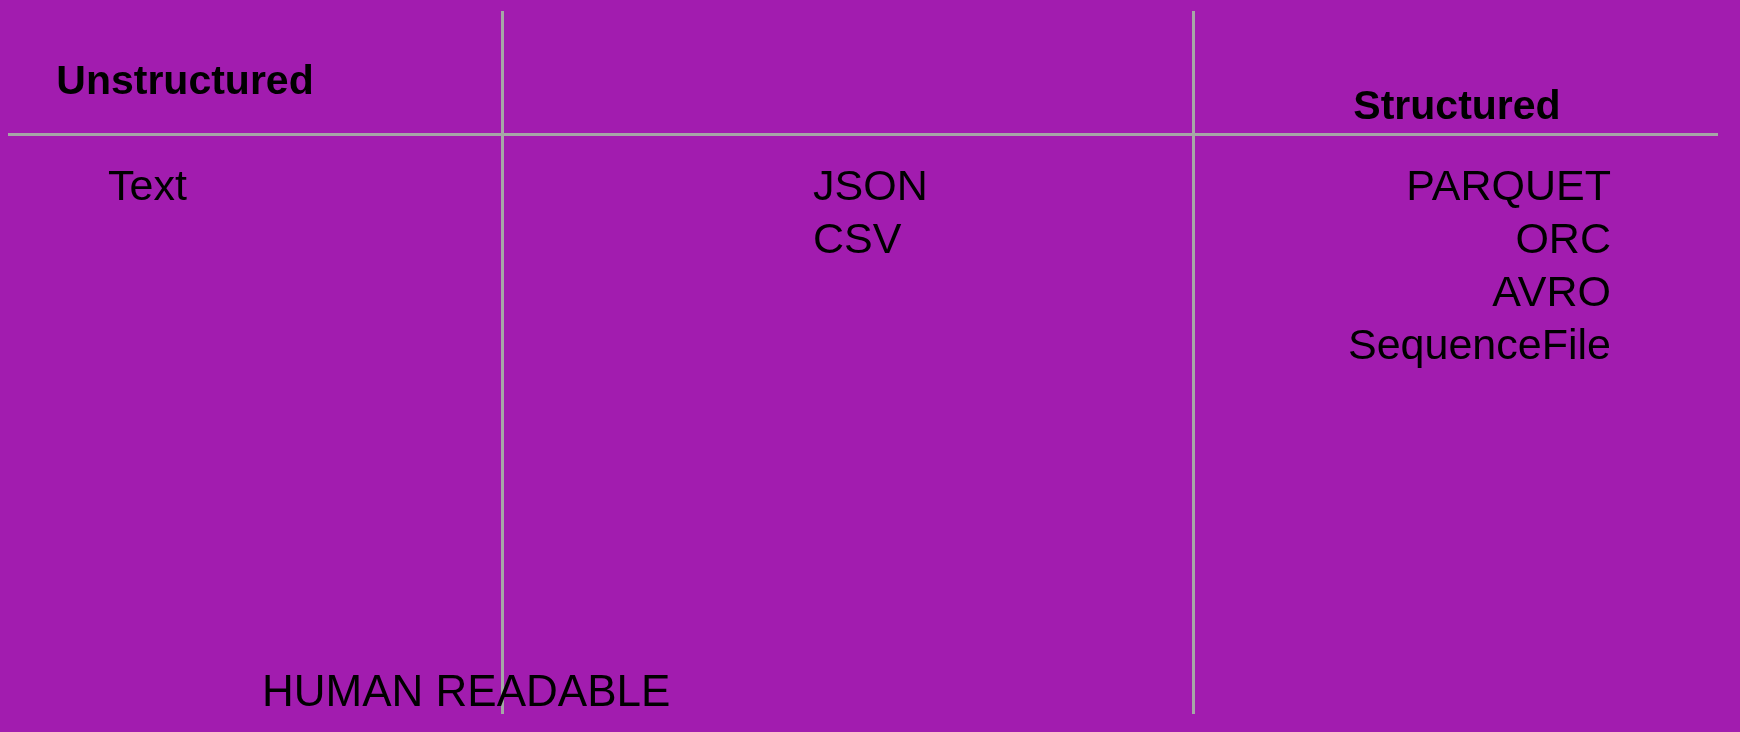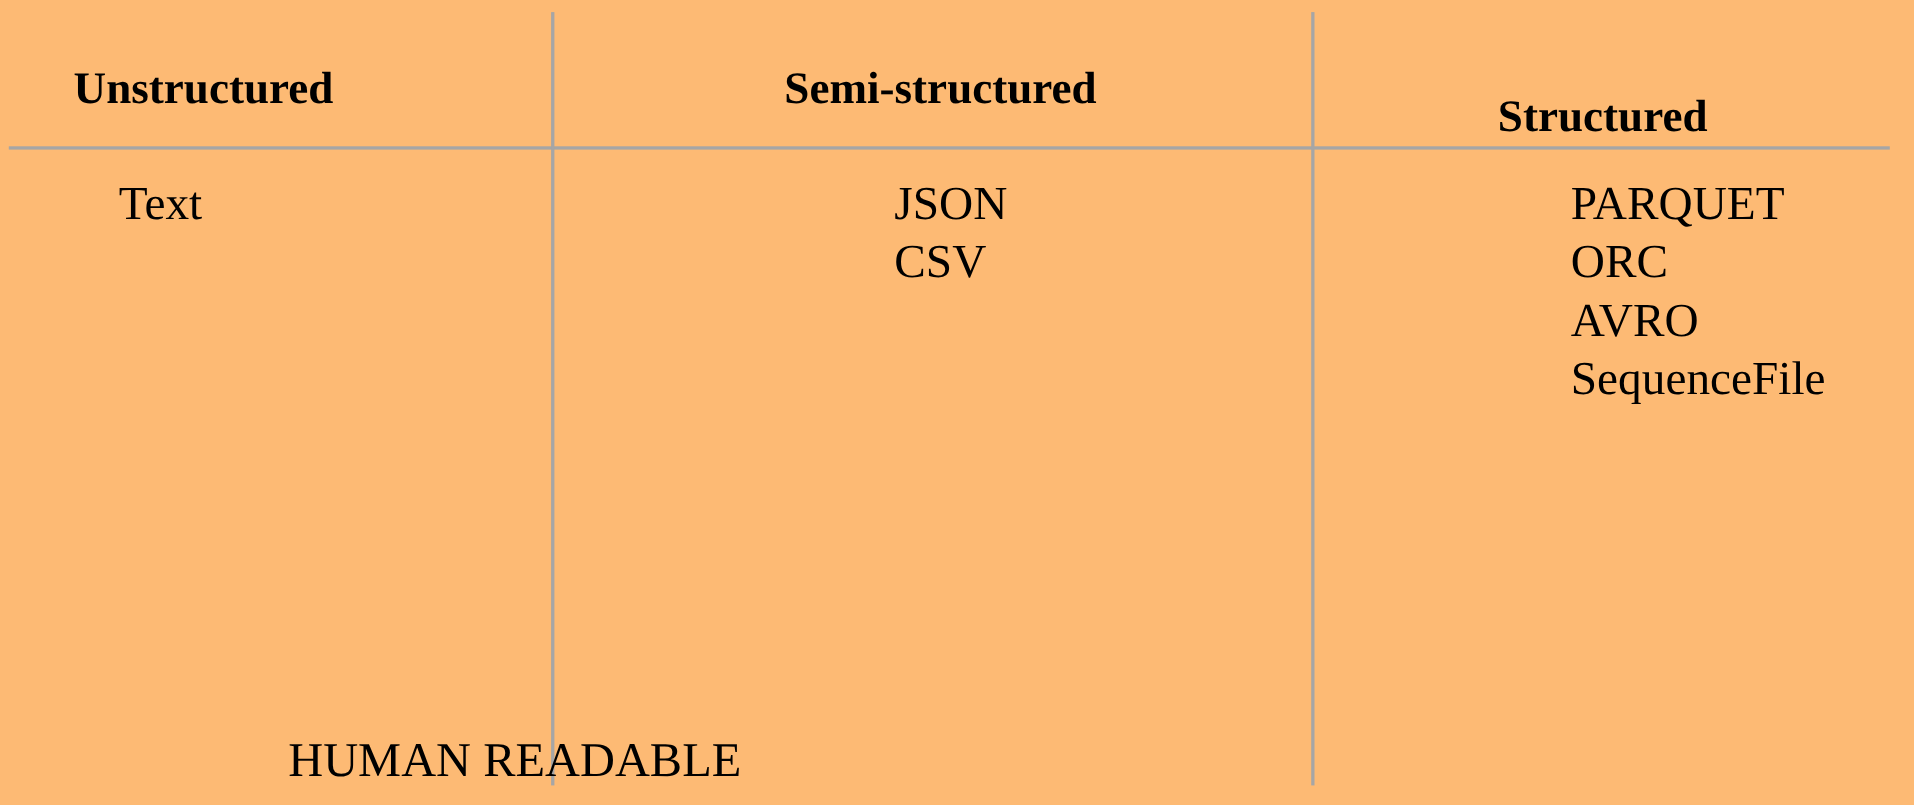--- a/index.html
+++ b/index.html
@@ -4,23 +4,23 @@
 <style>
   html, body {
     margin: 0;
     padding: 0;
     background: #ffffff;
   }
   .canvas {
     position: relative;
     width: 1740px;
     height: 732px;
-    background: #fdba74;
+    background: #a21caf;
     overflow: hidden;
-    font-family: Liberation Serif, serif;
+    font-family: Liberation Sans, sans-serif;
     color: #000000;
   }
   .hline {
     position: absolute;
     left: 8px;
     top: 133px;
     width: 1710px;
     height: 3px;
     background: #a6a6a6;
   }
@@ -49,42 +49,41 @@
 
   .items {
     position: absolute;
     top: 159px;
     font-size: 43px;
     line-height: 53px;
     white-space: nowrap;
   }
   .items.c1 { left: 108px; }
   .items.c2 { left: 813px; }
-  .items.c3 { left: 1428px; }
+  .items.c3 { left: 1348px; text-align: right; }
 
   .footer-label {
     position: absolute;
     left: 262px;
     top: 670px;
     font-size: 44px;
     line-height: 42px;
     white-space: nowrap;
   }
 </style>
 </head>
 <body>
 
 <div class="canvas">
 
   <div class="hline"></div>
   <div class="vline v1"></div>
   <div class="vline v2"></div>
 
   <div class="header h1">Unstructured</div>
-  <div class="header h2">Semi-structured</div>
   <div class="header h3">Structured</div>
 
   <div class="items c1">
     <div>Text</div>
   </div>
 
   <div class="items c2">
     <div>JSON</div>
     <div>CSV</div>
   </div>

